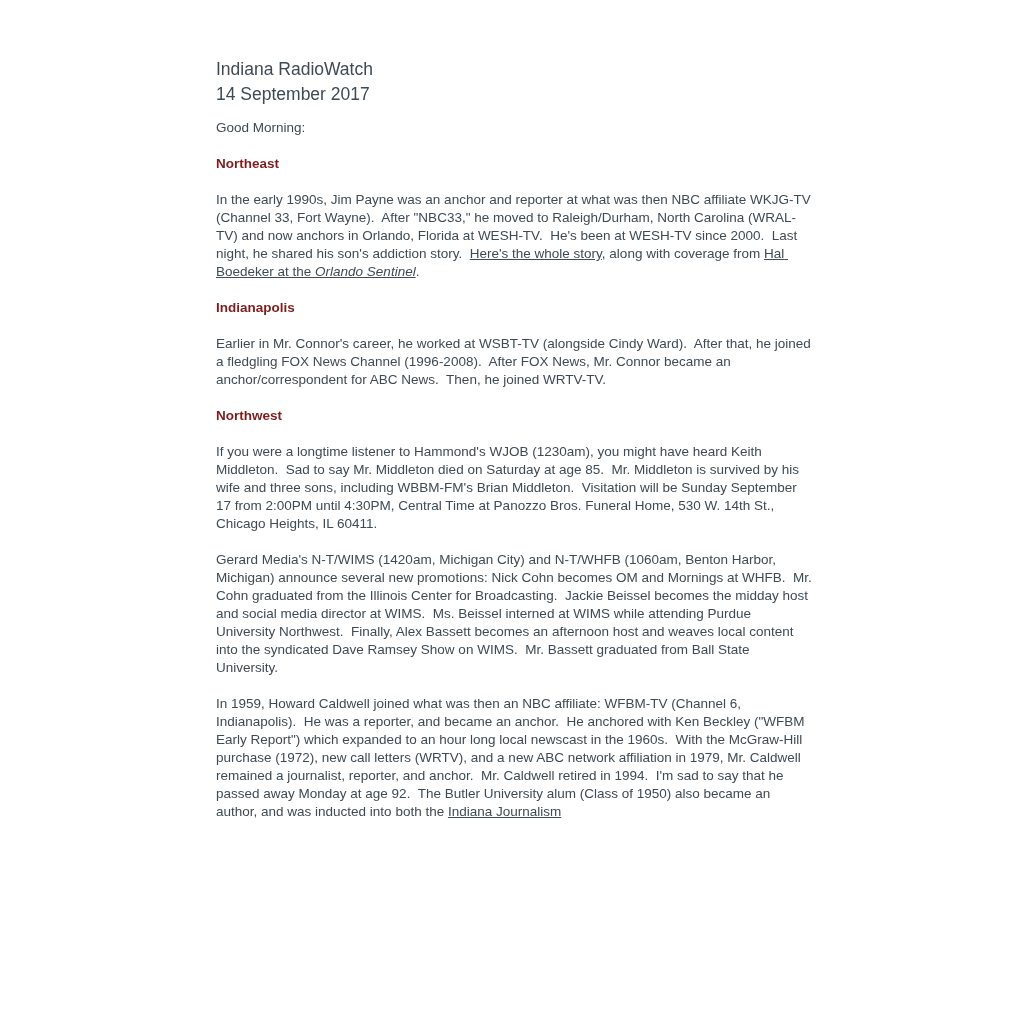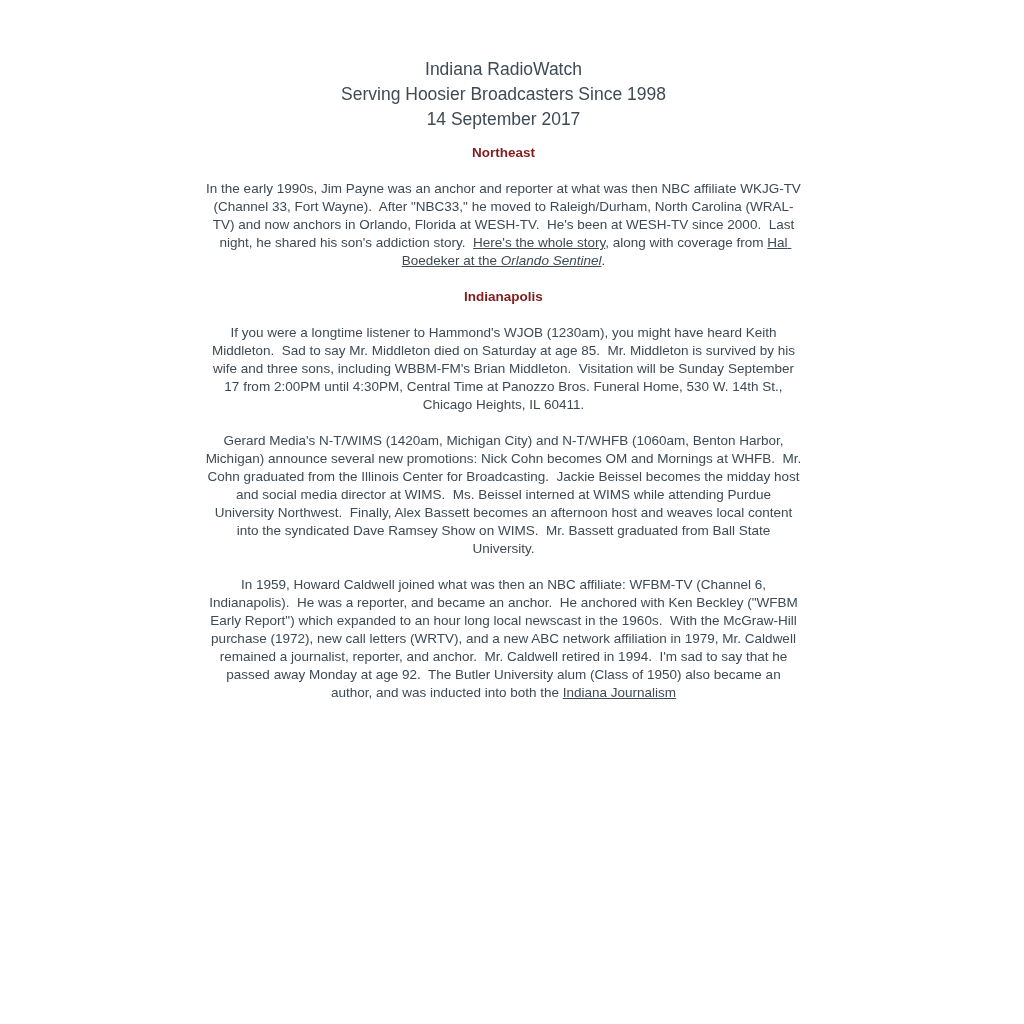--- a/index.html
+++ b/index.html
@@ -6,25 +6,24 @@
     margin: 0;
     padding: 0;
     background: #ffffff;
     width: 1024px;
     height: 1024px;
     overflow: hidden;
     font-family: "Liberation Sans", "DejaVu Sans", sans-serif;
   }
   .page {
     position: absolute;
-    left: 205px;
+    left: 216px;
     top: 57px;
     width: 597px;
     color: #3e4a54;
-    text-align: center;
   }
   .masthead {
     margin: 0 0 12px 0;
   }
   .masthead-line {
     font-size: 17.5px;
     line-height: 25px;
     font-weight: 400;
     white-space: pre-wrap;
   }
@@ -50,34 +49,36 @@
     font-style: italic;
   }
 </style>
 </head>
 <body>
 
 <div class="page">
 
   <div class="masthead">
     <div class="masthead-line">Indiana RadioWatch</div>
-    <div class="masthead-line">Serving Hoosier Broadcasters Since 1998</div>
     <div class="masthead-line">14 September 2017</div>
   </div>
 
+  <p class="body-para">Good Morning:</p>
 
   <h3 class="section-heading">Northeast</h3>
 
   <p class="body-para"><span>In the early 1990s, Jim Payne was an anchor and reporter at what was then NBC affiliate WKJG-TV (Channel 33, Fort Wayne).  After "NBC33," he moved to Raleigh/Durham, North Carolina (WRAL-TV) and now anchors in Orlando, Florida at WESH-TV.  He's been at WESH-TV since 2000.  Last night, he shared his son's addiction story.  </span><a class="link" href="#">Here's the whole story</a><span>, along with coverage from </span><a class="link" href="#"><span>Hal Boedeker at the </span><em>Orlando Sentinel</em></a><span>.</span></p>
 
   <h3 class="section-heading">Indianapolis</h3>
 
 
 
+  <p class="body-para">Earlier in Mr. Connor's career, he worked at WSBT-TV (alongside Cindy Ward).  After that, he joined a fledgling FOX News Channel (1996-2008).  After FOX News, Mr. Connor became an anchor/correspondent for ABC News.  Then, he joined WRTV-TV.</p>
 
+  <h3 class="section-heading">Northwest</h3>
 
   <p class="body-para">If you were a longtime listener to Hammond's WJOB (1230am), you might have heard Keith Middleton.  Sad to say Mr. Middleton died on Saturday at age 85.  Mr. Middleton is survived by his wife and three sons, including WBBM-FM's Brian Middleton.  Visitation will be Sunday September 17 from 2:00PM until 4:30PM, Central Time at Panozzo Bros. Funeral Home, 530 W. 14th St., Chicago Heights, IL 60411.</p>
 
   <p class="body-para">Gerard Media's N-T/WIMS (1420am, Michigan City) and N-T/WHFB (1060am, Benton Harbor, Michigan) announce several new promotions: Nick Cohn becomes OM and Mornings at WHFB.  Mr. Cohn graduated from the Illinois Center for Broadcasting.  Jackie Beissel becomes the midday host and social media director at WIMS.  Ms. Beissel interned at WIMS while attending Purdue University Northwest.  Finally, Alex Bassett becomes an afternoon host and weaves local content into the syndicated Dave Ramsey Show on WIMS.  Mr. Bassett graduated from Ball State University.</p>
 
 
   <p class="body-para"><span>In 1959, Howard Caldwell joined what was then an NBC affiliate: WFBM-TV (Channel 6, Indianapolis).  He was a reporter, and became an anchor.  He anchored with Ken Beckley ("WFBM Early Report") which expanded to an hour long local newscast in the 1960s.  With the McGraw-Hill purchase (1972), new call letters (WRTV), and a new ABC network affiliation in 1979, Mr. Caldwell remained a journalist, reporter, and anchor.  Mr. Caldwell retired in 1994.  I'm sad to say that he passed away Monday at age 92.  The Butler University alum (Class of 1950) also became an author, and was inducted into both the </span><a class="link" href="#">Indiana Journalism</a></p>
 
 </div>
 

